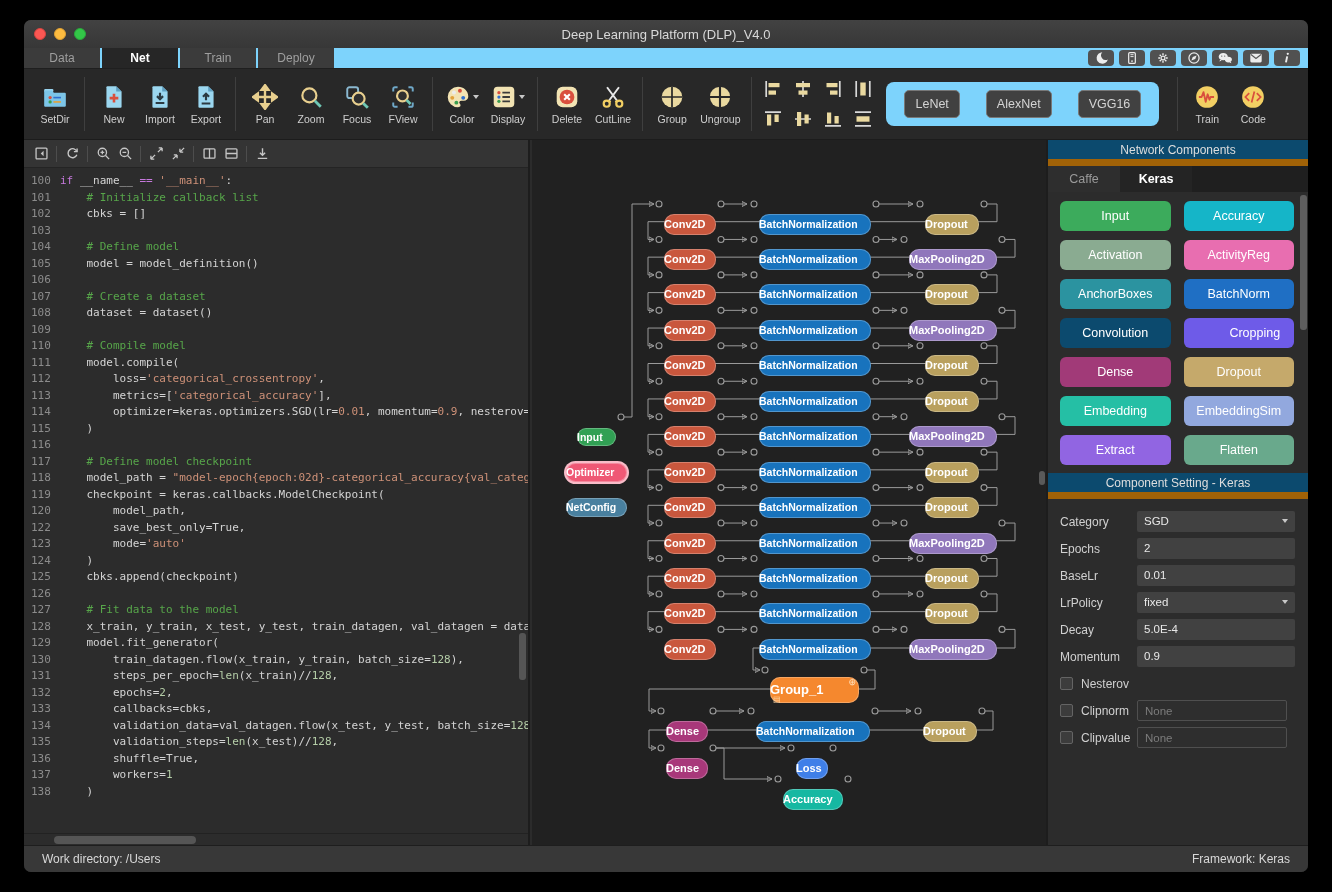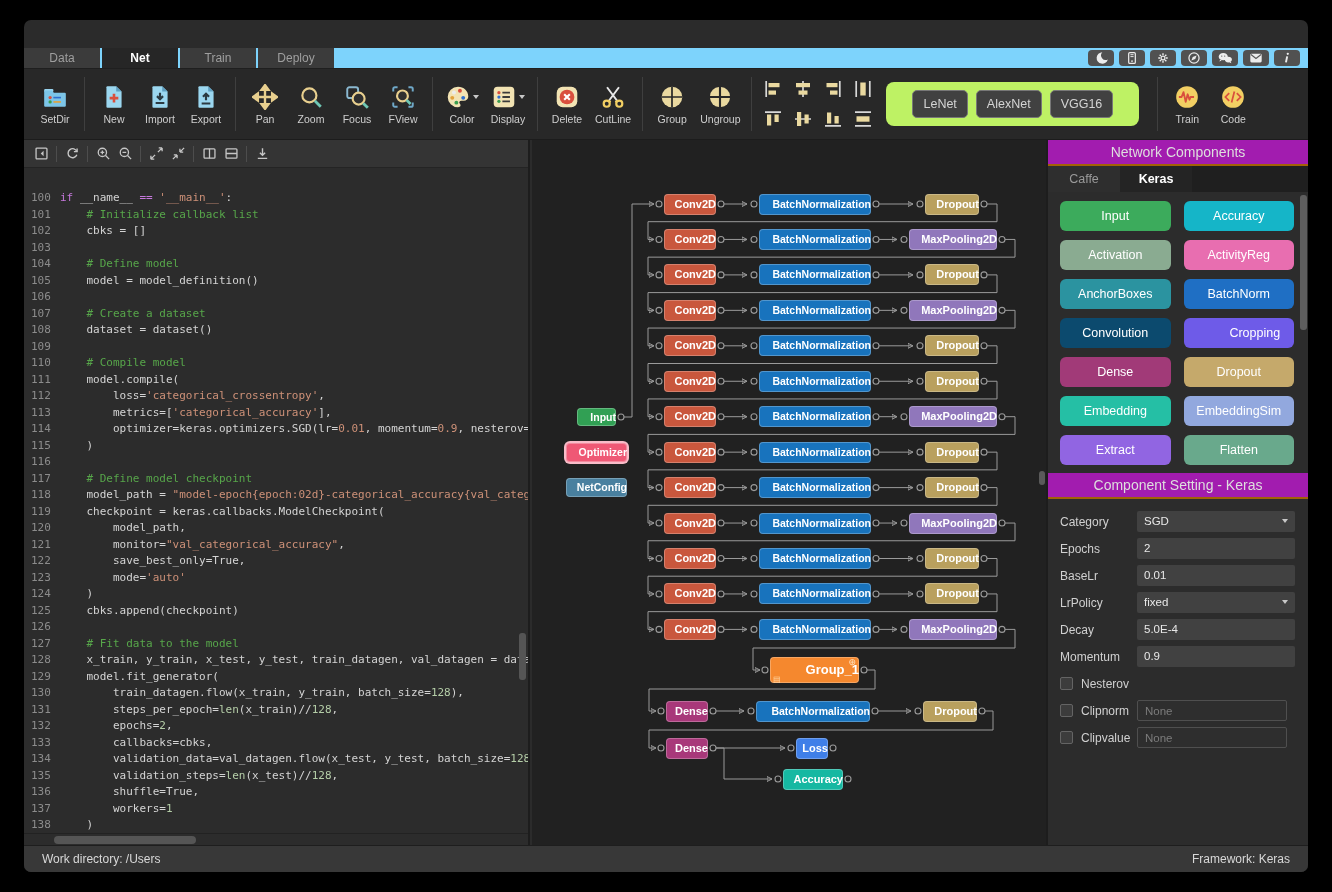--- a/index.html
+++ b/index.html
@@ -38,65 +38,65 @@
             padding:2px 3px; cursor:default; }
   .tb-btn .ic { height:27px; display:flex; align-items:center; }
   .tb-btn svg { width:26px; height:26px; }
   .tb-btn .lbl { font-size:10.5px; color:#cfcfcf; margin-top:3px; white-space:nowrap; }
   .caret { width:0; height:0; border-left:3.5px solid transparent; border-right:3.5px solid transparent;
            border-top:4.5px solid #c8c8c8; margin-left:2px; }
   .align-grid { display:grid; grid-template-columns:repeat(4,22px); grid-template-rows:22px 22px;
                 gap:8px 8px; margin:0 2px; }
   .align-btn { width:22px; height:22px; display:flex; align-items:center; justify-content:center; }
   .align-btn svg { width:20px; height:20px; }
-  .presets { background:#bef264; border-radius:8px; padding:8px 26px; display:flex; gap:8px;
+  .presets { background:#7dd3fc; border-radius:8px; padding:8px 18px; display:flex; gap:26px;
              margin:0 10px; }
   .preset-btn { background:#414141; border:1px solid #787878; border-radius:5px; color:#d4d4d4;
                 font-size:12.5px; padding:6px 10px; cursor:default; }
   
   .content { position:absolute; left:0; top:120px; right:0; bottom:27px; }
   
   .code-panel { position:absolute; left:0; top:0; bottom:0; width:506px; background:#2c2c2c;
                 border-right:2px solid #1d1d1d; }
   .codebar { position:absolute; left:0; top:0; right:0; height:28px; background:#343434;
              border-bottom:1px solid #242424; display:flex; align-items:center; padding-left:6px; }
   .cb-btn { width:22px; height:22px; display:flex; align-items:center; justify-content:center; }
   .cb-btn svg { width:15px; height:15px; }
   .cb-sep { width:1px; height:16px; background:#4d4d4d; margin:0 4px; }
   .code-scroll { position:absolute; left:0; top:28px; right:0; bottom:12px; overflow:hidden;
                  font-family:"DejaVu Sans Mono", monospace; font-size:11px; line-height:16.5px;
-                 padding-top:5px;margin-top:17px; }
+                 padding-top:5px; }
   .cl { display:flex; white-space:pre; }
   .ln { flex:none; width:36px; padding-left:7px; color:#8c8c8c; }
   .t-p { color:#d4d4d4; } .t-k { color:#c678dd; } .t-s { color:#ce9178; }
   .t-c { color:#57a64a; } .t-n { color:#b5cea8; }
   .code-hscroll { position:absolute; left:0; right:0; bottom:0; height:12px; background:#2c2c2c;
                   border-top:1px solid #222; }
   .code-hscroll .handle { position:absolute; left:30px; top:2px; width:142px; height:8px;
                           background:#555; border-radius:4px; }
   .code-vscroll { position:absolute; right:2px; top:493px; width:7px; height:47px;
                   background:#555; border-radius:3px; }
   
   .canvas { position:absolute; left:508px; right:262px; top:0; bottom:0; background:#212121; }
   #diagram { position:absolute; inset:0; }
   #diagram svg.wires { position:absolute; left:0; top:0; }
-  .dnode { position:absolute; height:21px; line-height:21px; border-radius:4px; color:#fff;
-           font-weight:bold; font-size:11px; text-align:right;
-           box-shadow:inset 0 0 0 1px rgba(255,255,255,.25); cursor:default; z-index:2; }
+  .dnode { position:absolute; height:21px; line-height:21px; border-radius:10px; color:#fff;
+           font-weight:bold; font-size:11px; text-align:left;
+           box-shadow:inset 0 0 0 1px rgba(255,255,255,.25); cursor:default; z-index:2;margin-top:20px; }
   .g-plus { position:absolute; right:3px; top:0px; font-size:9px; font-weight:normal;
             color:#ffe0bb; line-height:10px; }
   .g-box { position:absolute; left:3px; bottom:-1px; font-size:8px; font-weight:normal;
            color:#ffd9a8; line-height:9px; }
   .cv-vscroll { position:absolute; right:1px; top:331px; width:6px; height:14px; background:#5a5a5a;
                 border-radius:3px; z-index:3; }
   
   .right-panel { position:absolute; right:0; top:0; bottom:0; width:262px; background:#2c2c2c;
                  border-left:2px solid #1d1d1d; }
-  .rp-header { height:26px; background:#a21caf; border-bottom:2px solid #a16207; display:flex;
-               align-items:center; justify-content:center; font-size:14px; color:#dedede; }
+  .rp-header { height:26px; background:#0c4a6e; border-bottom:7px solid #a16207; display:flex;
+               align-items:center; justify-content:center; font-size:12px; color:#dedede; }
   .rp-tabs { height:26px; background:#1f1f1f; display:flex; }
   .rp-tab { width:72px; display:flex; align-items:center; justify-content:center;
             font-size:12.5px; color:#9a9a9a; background:#2e2e2e; cursor:default; }
   .rp-tab.active { background:#242424; color:#fff; font-weight:bold; }
   .comp-grid { display:grid; grid-template-columns:1fr 1fr; gap:9px 13px; padding:9px 14px 8px 12px; }
   .comp-btn { height:30px; border-radius:6px; color:#fff; font-size:12.5px; display:flex;
               align-items:center; justify-content:center; cursor:default; }
   .comp-scroll { position:absolute; right:1px; top:55px; width:7px; height:135px; background:#5e5e5e;
                  border-radius:3px; }
   .settings { padding:9px 12px; }
@@ -112,20 +112,28 @@
   
   .statusbar { position:absolute; left:0; right:0; bottom:0; height:27px; background:#383838;
                border-top:1px solid #1e1e1e; display:flex; align-items:center;
                justify-content:space-between; padding:0 18px; font-size:12px; color:#d8d8d8; }
 </style>
 </head>
 <body>
 
 <div class="window">
 
+  <div class="titlebar">
+    <div class="lights">
+      <div class="light r"></div>
+      <div class="light y"></div>
+      <div class="light g"></div>
+    </div>
+    <div class="title">Deep Learning Platform (DLP)_V4.0</div>
+  </div>
 
   <div class="tabrow">
     <div class="tabs" id="tabs">
         <div class="tab">Data</div>
         <div class="tab active">Net</div>
         <div class="tab">Train</div>
         <div class="tab">Deploy</div>
       </div>
     <div class="mini-icons" id="miniIcons">
         <div class="mini">
@@ -516,21 +524,20 @@
           <div class="cl"><span class="ln">111</span><span class="lc"><span class="t-p">    model.compile(</span></span></div>
           <div class="cl"><span class="ln">112</span><span class="lc"><span class="t-p">        loss=</span><span class="t-s">'categorical_crossentropy'</span><span class="t-p">,</span></span></div>
           <div class="cl"><span class="ln">113</span><span class="lc"><span class="t-p">        metrics=[</span><span class="t-s">'categorical_accuracy'</span><span class="t-p">],</span></span></div>
           <div class="cl"><span class="ln">114</span><span class="lc"><span class="t-p">        optimizer=keras.optimizers.SGD(lr=</span><span class="t-s">0.01</span><span class="t-p">, momentum=</span><span class="t-s">0.9</span><span class="t-p">, nesterov=Fal</span></span></div>
           <div class="cl"><span class="ln">115</span><span class="lc"><span class="t-p">    )</span></span></div>
           <div class="cl"><span class="ln">116</span><span class="lc"></span></div>
           <div class="cl"><span class="ln">117</span><span class="lc"><span class="t-c">    # Define model checkpoint</span></span></div>
           <div class="cl"><span class="ln">118</span><span class="lc"><span class="t-p">    model_path = </span><span class="t-s">"model-epoch{epoch:02d}-categorical_accuracy{val_categori</span></span></div>
           <div class="cl"><span class="ln">119</span><span class="lc"><span class="t-p">    checkpoint = keras.callbacks.ModelCheckpoint(</span></span></div>
           <div class="cl"><span class="ln">120</span><span class="lc"><span class="t-p">        model_path,</span></span></div>
-          <div class="cl"><span class="ln">121</span><span class="lc"><span class="t-p">        monitor=</span><span class="t-s">"val_categorical_accuracy"</span><span class="t-p">,</span></span></div>
           <div class="cl"><span class="ln">122</span><span class="lc"><span class="t-p">        save_best_only=True,</span></span></div>
           <div class="cl"><span class="ln">123</span><span class="lc"><span class="t-p">        mode=</span><span class="t-s">'auto'</span></span></div>
           <div class="cl"><span class="ln">124</span><span class="lc"><span class="t-p">    )</span></span></div>
           <div class="cl"><span class="ln">125</span><span class="lc"><span class="t-p">    cbks.append(checkpoint)</span></span></div>
           <div class="cl"><span class="ln">126</span><span class="lc"></span></div>
           <div class="cl"><span class="ln">127</span><span class="lc"><span class="t-c">    # Fit data to the model</span></span></div>
           <div class="cl"><span class="ln">128</span><span class="lc"><span class="t-p">    x_train, y_train, x_test, y_test, train_datagen, val_datagen = dataset</span></span></div>
           <div class="cl"><span class="ln">129</span><span class="lc"><span class="t-p">    model.fit_generator(</span></span></div>
           <div class="cl"><span class="ln">130</span><span class="lc"><span class="t-p">        train_datagen.flow(x_train, y_train, batch_size=</span><span class="t-n">128</span><span class="t-p">),</span></span></div>
           <div class="cl"><span class="ln">131</span><span class="lc"><span class="t-p">        steps_per_epoch=</span><span class="t-n">len</span><span class="t-p">(x_train)//</span><span class="t-n">128</span><span class="t-p">,</span></span></div>

